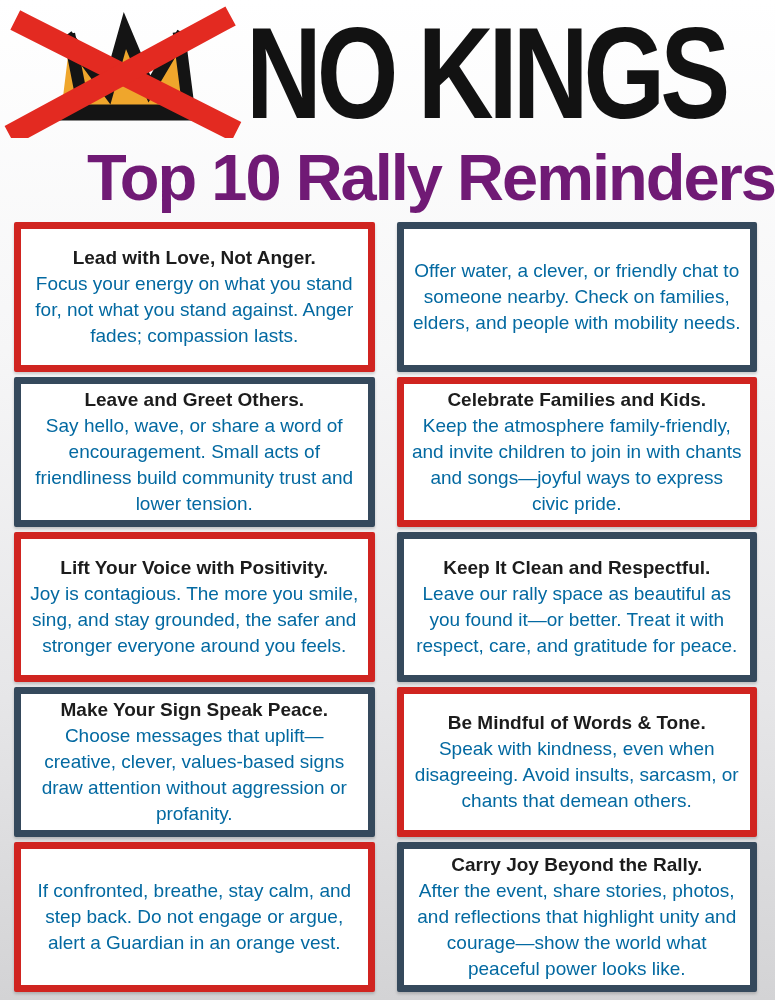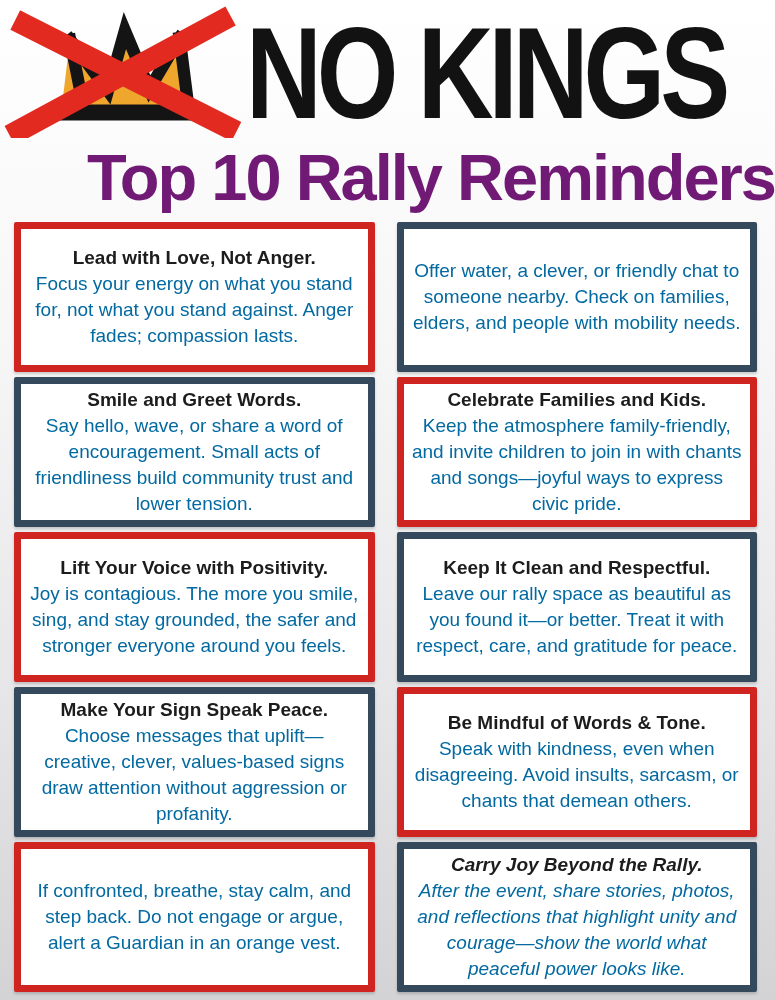--- a/index.html
+++ b/index.html
@@ -73,21 +73,21 @@
   <section class="card card--red" style="border-color: rgb(208, 36, 32);">
     <h3 class="card-title">Lead with Love, Not Anger.</h3>
     <p class="card-body">Focus your energy on what you stand for, not what you stand against. Anger fades; compassion lasts.</p>
   </section>
 
   <section class="card card--navy" style="border-color: rgb(53, 73, 92);">
     <p class="card-body">Offer water, a clever, or friendly chat to someone nearby. Check on families, elders, and people with mobility needs.</p>
   </section>
 
   <section class="card card--navy" style="border-color: rgb(53, 73, 92);">
-    <h3 class="card-title">Smile and Greet Words.</h3>
+    <h3 class="card-title">Leave and Greet Others.</h3>
     <p class="card-body">Say hello, wave, or share a word of encouragement. Small acts of friendliness build community trust and lower tension.</p>
   </section>
 
   <section class="card card--red" style="border-color: rgb(208, 36, 32);">
     <h3 class="card-title">Celebrate Families and Kids.</h3>
     <p class="card-body">Keep the atmosphere family-friendly, and invite children to join in with chants and songs—joyful ways to express civic pride.</p>
   </section>
 
   <section class="card card--red" style="border-color: rgb(208, 36, 32); text-align: center;">
     <h3 class="card-title">Lift Your Voice with Positivity.</h3>
@@ -106,18 +106,18 @@
 
   <section class="card card--red" style="border-color: rgb(208, 36, 32);">
     <h3 class="card-title">Be Mindful of Words &amp; Tone.</h3>
     <p class="card-body">Speak with kindness, even when disagreeing. Avoid insults, sarcasm, or chants that demean others.</p>
   </section>
 
   <section class="card card--red" style="border-color: rgb(208, 36, 32);">
     <p class="card-body">If confronted, breathe, stay calm, and step back. Do not engage or argue, alert a Guardian in an orange vest.</p>
   </section>
 
-  <section class="card card--navy" style="border-color: rgb(53, 73, 92); font-style: italic;">
+  <section class="card card--navy" style="border-color: rgb(53, 73, 92);">
     <h3 class="card-title">Carry Joy Beyond the Rally.</h3>
     <p class="card-body">After the event, share stories, photos, and reflections that highlight unity and courage—show the world what peaceful power looks like.</p>
   </section>
 </main>
 </div>
 
 </body></html>

